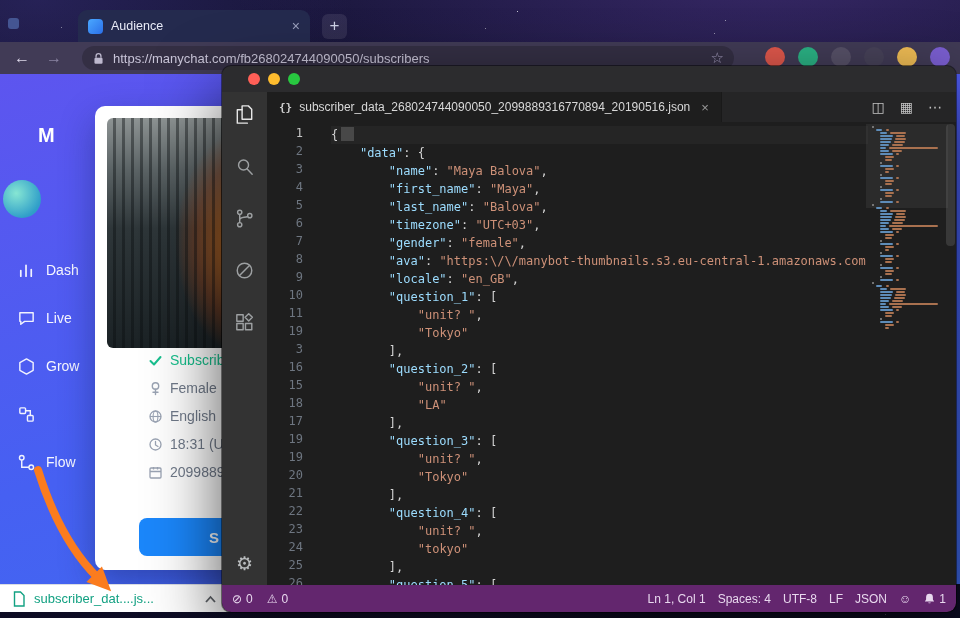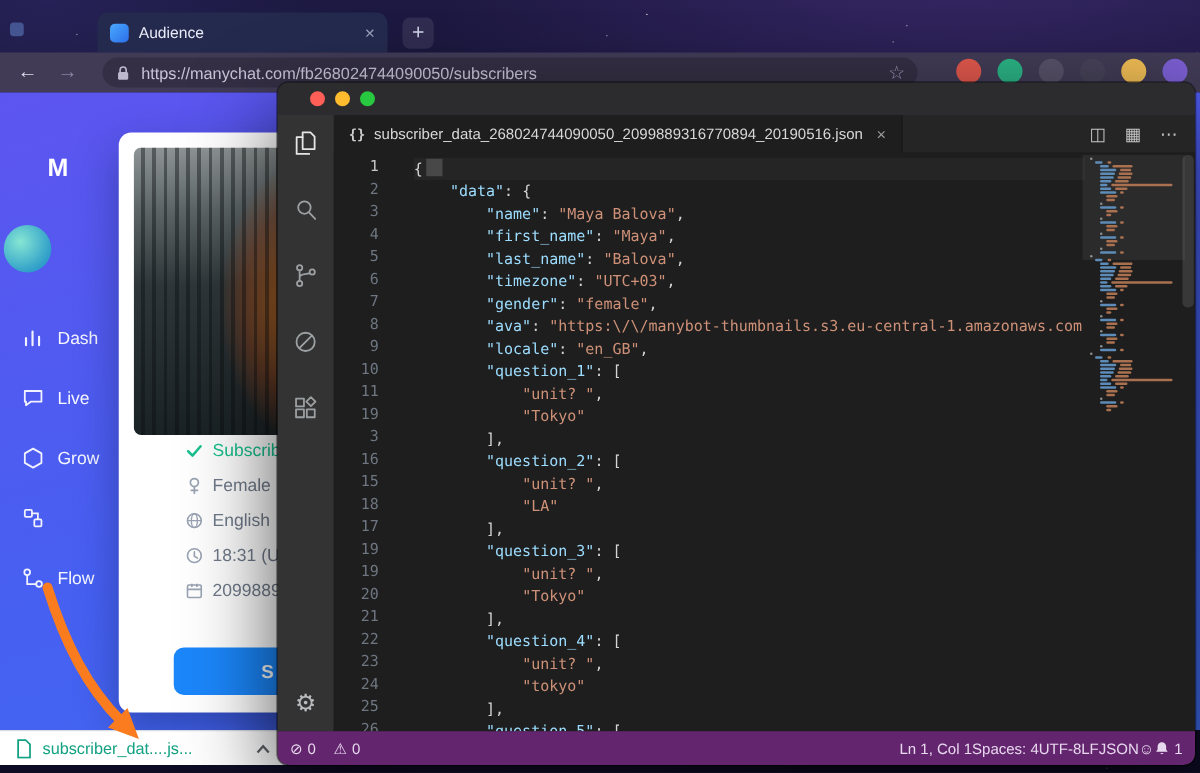--- a/index.html
+++ b/index.html
@@ -95,21 +95,21 @@
   .ky{color:#9cdcfe}.st{color:#ce9178}.pn{color:#d4d4d4}
   .curbox{display:inline-block;width:13px;height:14px;background:rgba(255,255,255,.16);margin-left:3px;vertical-align:-2px}
   #minimap{position:absolute;right:14px;top:4px;width:70px}
   .mrow{position:relative;height:2px;margin-bottom:1px}
   .mseg{position:absolute;top:0;height:2px;border-radius:1px}
   #mm-slider{position:absolute;right:8px;top:2px;width:82px;height:84px;background:rgba(255,255,255,.06)}
   #vs-scroll{position:absolute;right:1px;top:2px;width:9px;height:122px;background:rgba(130,130,130,.26);border-radius:4px}
   #vs-status{position:absolute;left:0;right:0;bottom:0;height:27px;background:#63266e;display:flex;align-items:center;
              color:#e8d8ee;font-size:12px;padding:0 10px;gap:14px;border-radius:0 0 9px 9px}
   .vs-stat{display:flex;align-items:center;gap:4px}
-  .vs-right{margin-left:auto;display:flex;gap:0;align-items:flex-end}
+  .vs-right{margin-left:auto;display:flex;gap:12px;align-items:flex-end}
   .bell{display:flex;align-items:center;gap:3px}
 
   #arrow{position:absolute;left:0;top:0;z-index:60;pointer-events:none}
 </style>
 </head>
 <body>
 
 <div id="screen">
   <div id="stars">
       <div class="star" style="left: 582.4px; top: 467.3px; width: 1px; height: 1px; opacity: 0.99;"></div>

